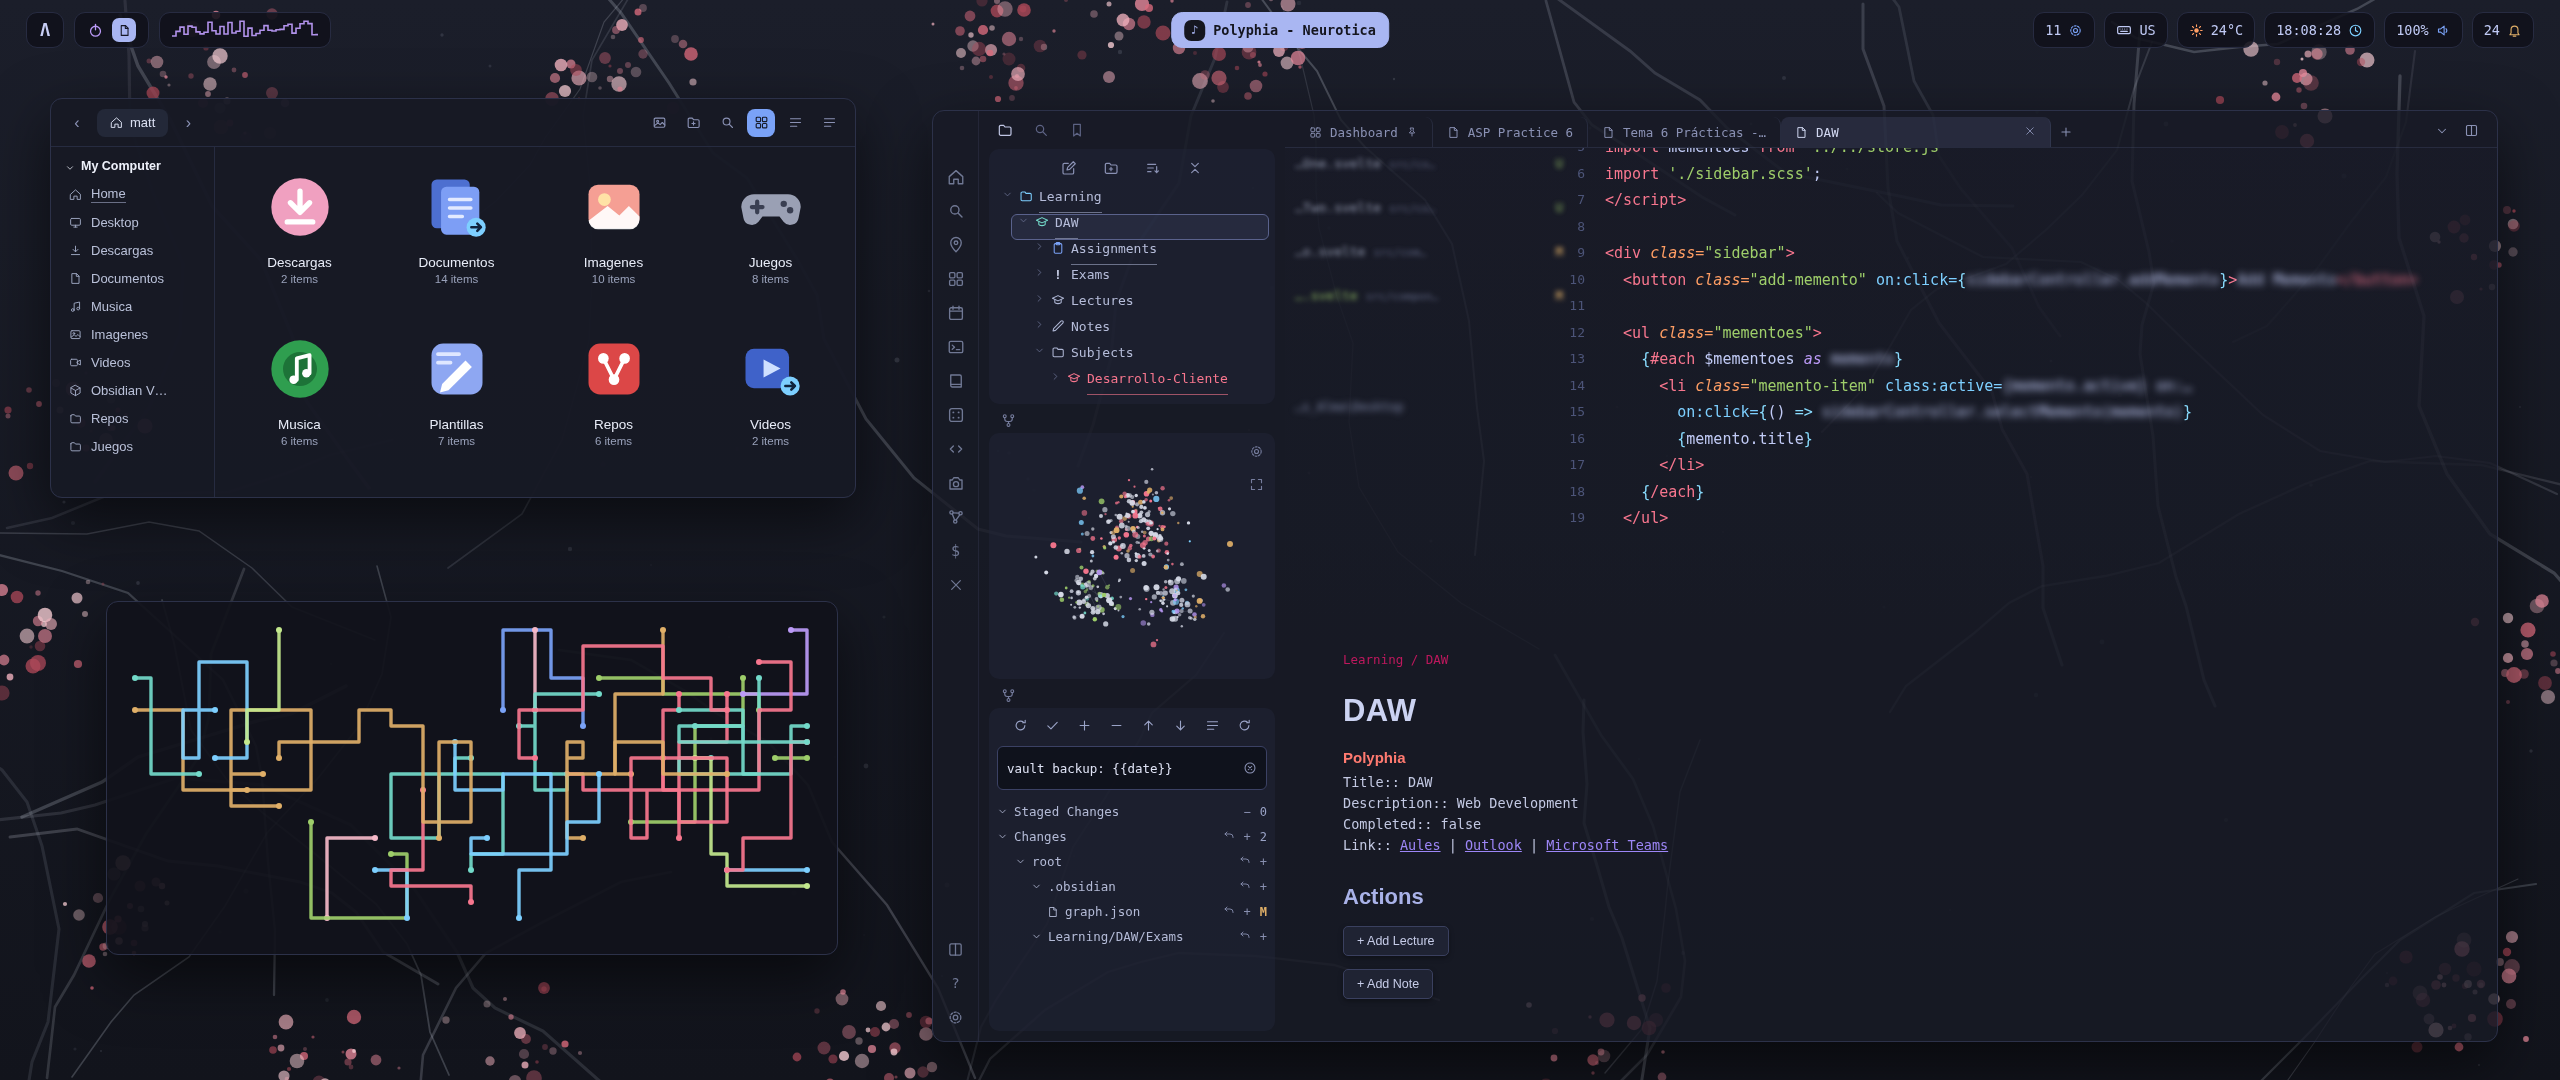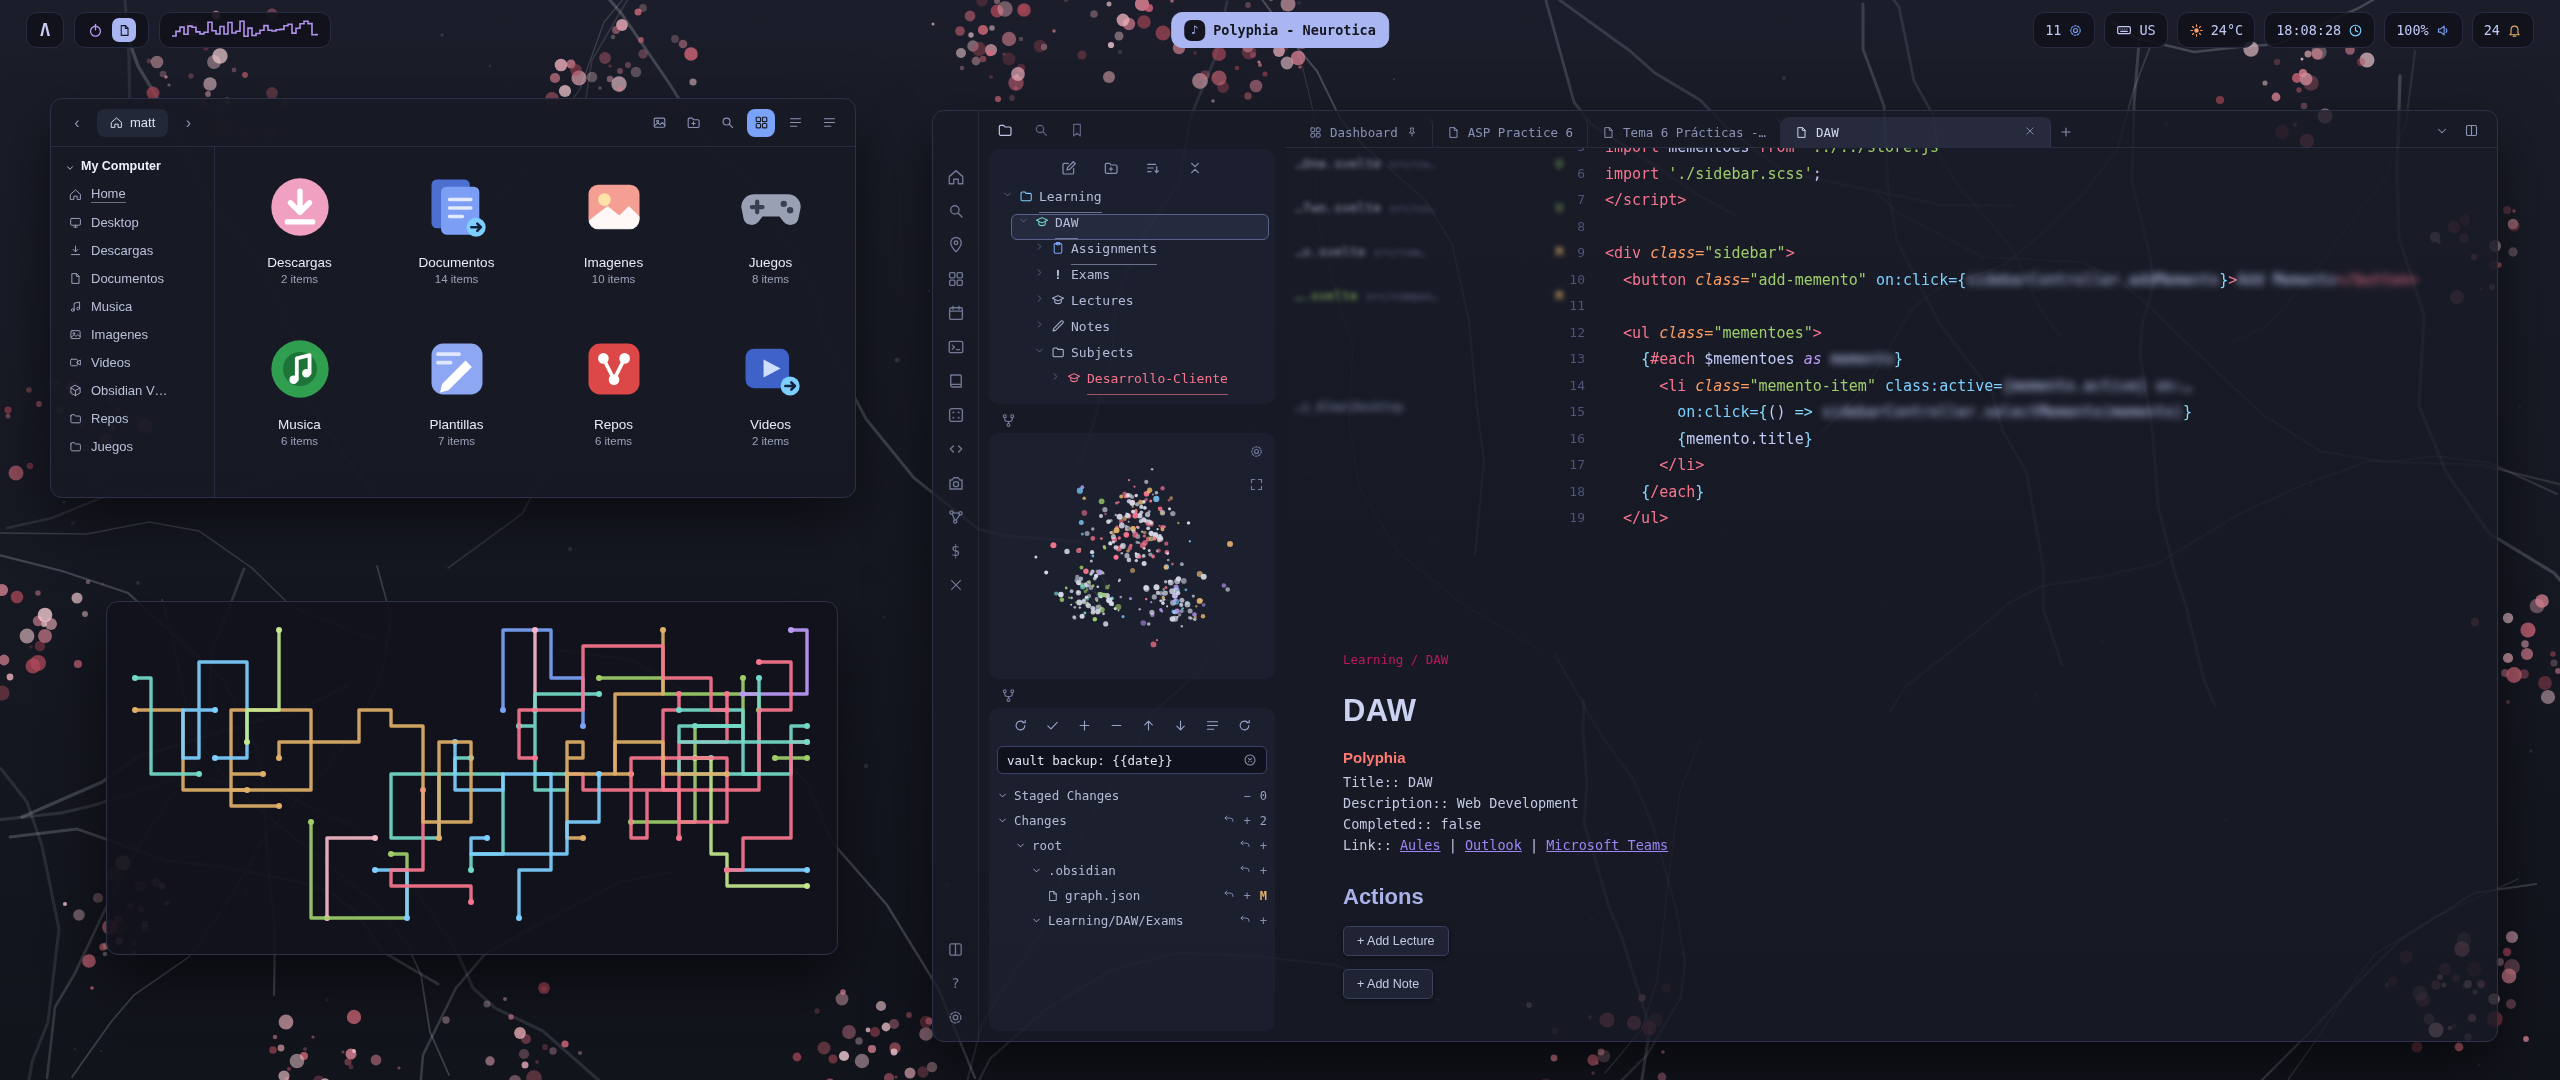--- a/index.html
+++ b/index.html
@@ -60,21 +60,21 @@
   .trow.selected{border-color:#5a628c;background:rgba(100,110,160,.14)}
   .trow .bang{width:14px;text-align:center;color:#c9cfe8;font-weight:bold}
   .trow.danger,.trow.danger .lbl{color:#f7768e}
   .trow.danger .u-line{border-bottom-color:rgba(247,118,142,.6)}
   .c-red{color:#f7768e}.c-teal{color:#73daca}.c-blue{color:#7aa2f7}.c-cyan{color:#7dcfff}.c-fg{color:#aeb6d4}.c-yel{color:#e0af68}.c-purple{color:#bb9af7}
   .mini-row{color:#767d9e;padding:9px 0 5px 12px;display:flex}
   .graph-panel{height:246px;position:relative;overflow:hidden}
   .gp-icons{position:absolute;right:11px;top:11px;display:flex;flex-direction:column;gap:15px;color:#767d9e;z-index:2}
   .git-panel{flex:1;padding:8px 8px 6px;display:flex;flex-direction:column;min-height:0;overflow:hidden}
   .git-toolbar{display:flex;justify-content:center;gap:17px;color:#9aa3c7;padding:2px 0 10px}
-  .commit{height:28px;background:rgba(13,15,24,.8);border:1px solid #3b4164;border-radius:6px;display:flex;align-items:center;padding:0 9px;gap:6px}
+  .commit{height:44px;background:rgba(13,15,24,.8);border:1px solid #3b4164;border-radius:6px;display:flex;align-items:center;padding:0 9px;gap:6px}
   .commit input{flex:1;background:transparent;border:none;outline:none;color:#dfe3f5;font:12.5px "DejaVu Sans Mono",monospace}
   .commit .clr{color:#8a91b4;display:flex}
   .git-tree{margin-top:9px}
   .grow{display:flex;align-items:center;gap:6px;height:25px;font-size:12.5px;color:#b3bad6}
   .grow .acts{margin-left:auto;display:flex;gap:9px;align-items:center;color:#888fb0;font-size:12px}
   .grow .cnt{color:#9aa3c7}
   .badge-m{color:#e0af68;font-weight:bold}
   .badge-u{color:#9ece6a}
 
   .main{flex:1;display:flex;flex-direction:column;position:relative;min-width:0}

